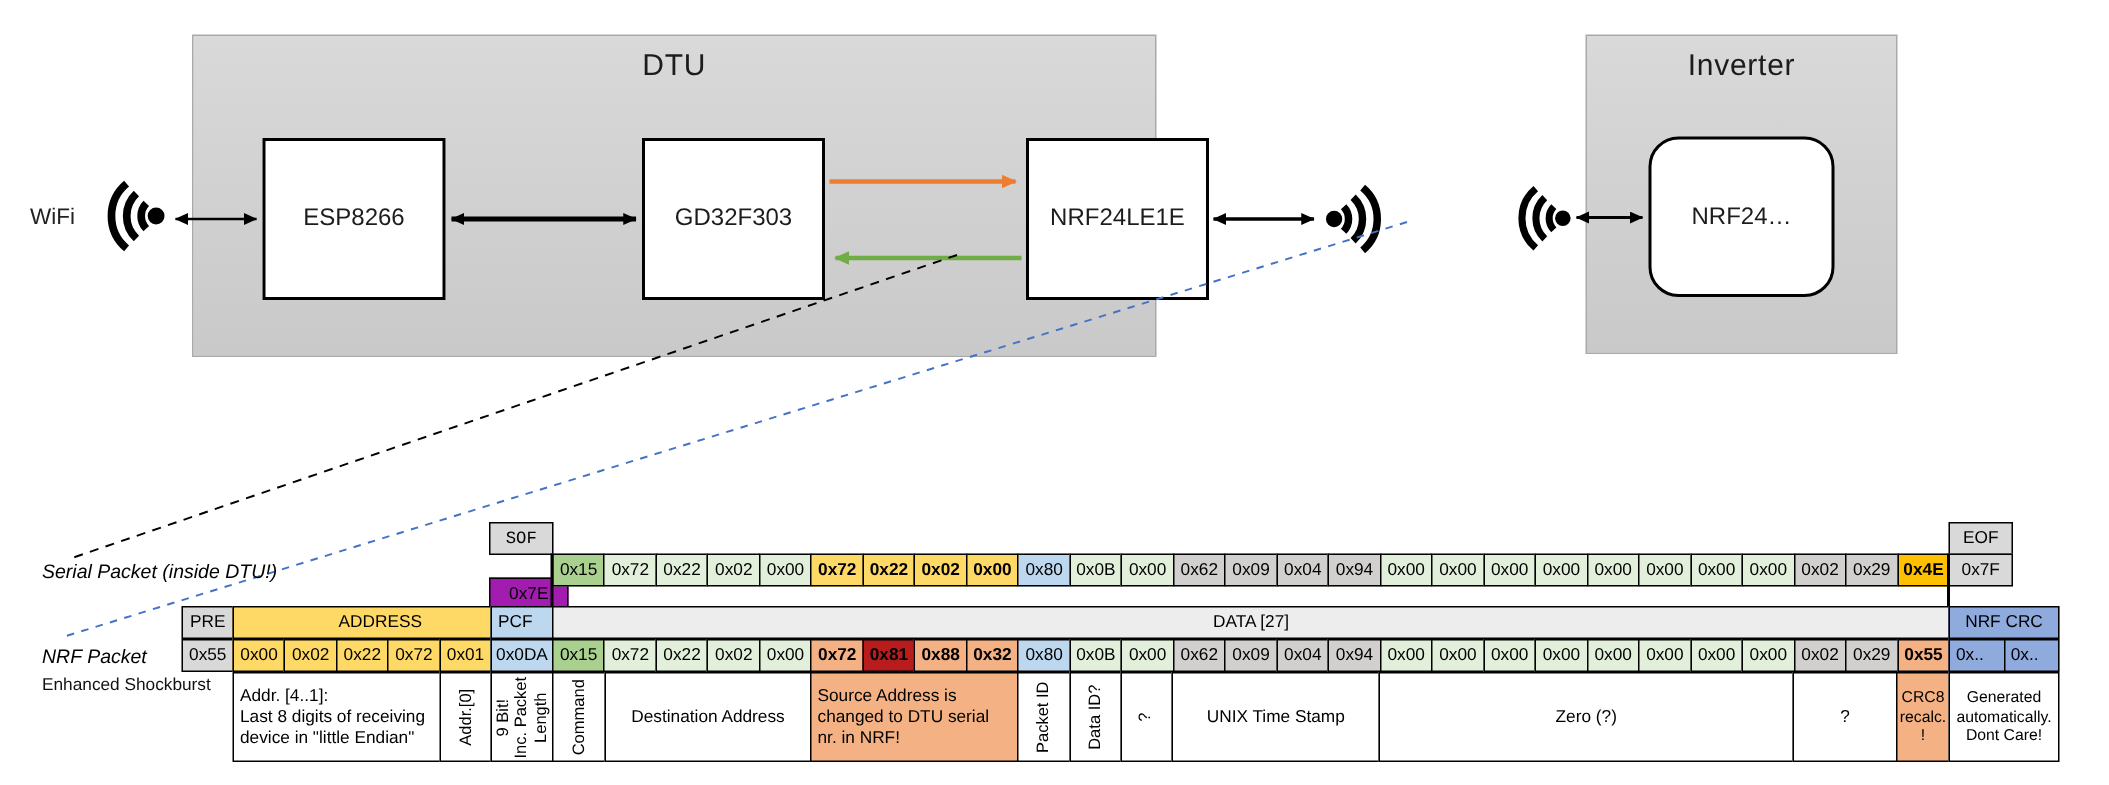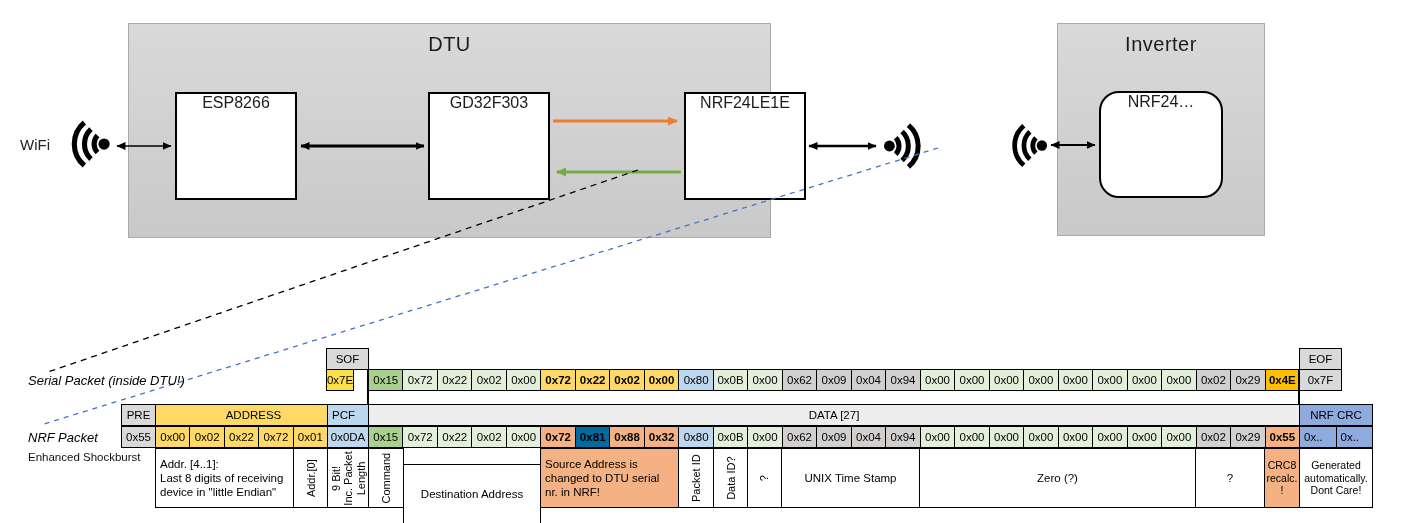--- a/index.html
+++ b/index.html
@@ -4,21 +4,21 @@
 <style>
   html,body{margin:0;padding:0;background:#fff;}
   #canvas{position:relative;width:1406px;height:523px;background:#fff;
           font-family:"Liberation Sans",sans-serif;color:#111;overflow:hidden;}
 
   
   .panel{position:absolute;box-sizing:border-box;border:1px solid #a9a9a9;
          background:linear-gradient(#d9d9d9,#c9c9c9);text-align:center;}
   .panel-title{font-size:20px;padding-top:9px;color:#1c1c1c;letter-spacing:.5px;}
   .node{position:absolute;box-sizing:border-box;background:#fff;border:2px solid #000;
-        display:flex;justify-content:center;font-size:16px;color:#1c1c1c;}
+        display:flex;align-items:center;justify-content:center;font-size:16px;color:#1c1c1c;}
   .wifi-label{position:absolute;left:20px;top:136px;font-size:15px;color:#222;}
   .wifi{position:absolute;}
   #overlay{position:absolute;left:0;top:0;pointer-events:none;}
 
   
   .plabel{position:absolute;font-weight:normal;font-style:italic;font-size:13px;color:#000;white-space:nowrap;}
   .slabel{position:absolute;font-size:11.5px;color:#111;white-space:nowrap;}
   .hdr{position:absolute;box-sizing:border-box;height:22px;border:1px solid #000;
        display:flex;align-items:center;justify-content:center;font-size:11.5px;color:#000;}
   .byterow{position:absolute;display:flex;height:22px;}
@@ -107,22 +107,22 @@
     <line x1="553" y1="121" x2="677" y2="121" stroke="#ED7D31" stroke-width="3" marker-end="url(#mo)"></line>
     <line x1="681" y1="172" x2="557" y2="172" stroke="#70AD47" stroke-width="3" marker-end="url(#mg)"></line>
     <line x1="809" y1="146" x2="876" y2="146" stroke="#000" stroke-width="2.4" marker-start="url(#mbs)" marker-end="url(#mb)"></line>
     <line x1="1051" y1="145" x2="1095" y2="145" stroke="#000" stroke-width="2" marker-start="url(#mbs)" marker-end="url(#mb)"></line>
     <line x1="638" y1="170" x2="48" y2="372" stroke="#000" stroke-width="1.3" stroke-dasharray="6 5"></line>
     <line x1="938" y1="148" x2="44" y2="424" stroke="#4472C4" stroke-width="1.3" stroke-dasharray="5 5"></line>
   </svg>
 
   <div class="plabel" style="left:28px;top:373px;">Serial Packet (inside DTU!)</div>
 
-  <div class="hdr" style="left: 326px; top: 348px; width: 43px; background: rgb(217, 217, 217);">SOF</div>
-  <div class="hdr" style="left: 326px; top: 369px; width: 28px; background: #fde047;">0x7E</div>
+  <div class="hdr" style="left: 326px; top: 348px; width: 43px; background: rgb(217, 217, 217); font-family: Liberation Mono, monospace;">SOF</div>
+  <div class="hdr" style="left: 326px; top: 385px; width: 53px; background: #a21caf;">0x7E</div>
   <div class="byterow" style="left:368px;top:369px;width:932px;">
       <div class="cell" style="background: rgb(169, 208, 142);">0x15</div>
       <div class="cell" style="background: rgb(226, 239, 218);">0x72</div>
       <div class="cell" style="background: rgb(226, 239, 218);">0x22</div>
       <div class="cell" style="background: rgb(226, 239, 218);">0x02</div>
       <div class="cell" style="background: rgb(226, 239, 218);">0x00</div>
       <div class="cell" style="background: rgb(255, 217, 102); font-weight: bold;">0x72</div>
       <div class="cell" style="background: rgb(255, 217, 102); font-weight: bold;">0x22</div>
       <div class="cell" style="background: rgb(255, 217, 102); font-weight: bold;">0x02</div>
       <div class="cell" style="background: rgb(255, 217, 102); font-weight: bold;">0x00</div>
@@ -169,21 +169,21 @@
       <div class="cell" style="background: rgb(255, 217, 102);">0x01</div>
     </div>
   <div class="hdr" style="left: 327px; top: 426px; width: 42px; background: rgb(189, 215, 238);">0x0DA</div>
   <div class="byterow" style="left:368px;top:426px;width:932px;">
       <div class="cell" style="background: rgb(169, 208, 142);">0x15</div>
       <div class="cell" style="background: rgb(226, 239, 218);">0x72</div>
       <div class="cell" style="background: rgb(226, 239, 218);">0x22</div>
       <div class="cell" style="background: rgb(226, 239, 218);">0x02</div>
       <div class="cell" style="background: rgb(226, 239, 218);">0x00</div>
       <div class="cell" style="background: rgb(244, 177, 131); font-weight: bold;">0x72</div>
-      <div class="cell" style="background: #0369a1; font-weight: bold;">0x81</div>
+      <div class="cell" style="background: #b91c1c; font-weight: bold;">0x81</div>
       <div class="cell" style="background: rgb(244, 177, 131); font-weight: bold;">0x88</div>
       <div class="cell" style="background: rgb(244, 177, 131); font-weight: bold;">0x32</div>
       <div class="cell" style="background: rgb(189, 215, 238);">0x80</div>
       <div class="cell" style="background: rgb(226, 239, 218);">0x0B</div>
       <div class="cell" style="background: rgb(226, 239, 218);">0x00</div>
       <div class="cell" style="background: rgb(210, 207, 207);">0x62</div>
       <div class="cell" style="background: rgb(210, 207, 207);">0x09</div>
       <div class="cell" style="background: rgb(210, 207, 207);">0x04</div>
       <div class="cell" style="background: rgb(210, 207, 207);">0x94</div>
       <div class="cell" style="background: rgb(226, 239, 218);">0x00</div>
@@ -213,21 +213,21 @@
         <span>Addr.[0]</span>
       </div>
       <div class="ann vert" style="left: 327px; width: 42px;">
         <span>9 Bit!
 Inc. Packet
 Length</span>
       </div>
       <div class="ann vert" style="left: 368px; width: 36px;">
         <span>Command</span>
       </div>
-      <div class="ann" style="left: 403px; width: 138px; margin-top: 16px;">
+      <div class="ann" style="left: 403px; width: 138px;">
         <span>Destination Address</span>
       </div>
       <div class="ann" style="background: rgb(244, 177, 131); left: 540px; width: 139px; justify-content: flex-start; padding-left: 4px;">
         <span style="text-align: left;">Source Address is
 changed to DTU serial
 nr. in NRF!</span>
       </div>
       <div class="ann vert" style="left: 678px; width: 36px;">
         <span>Packet ID</span>
       </div>

